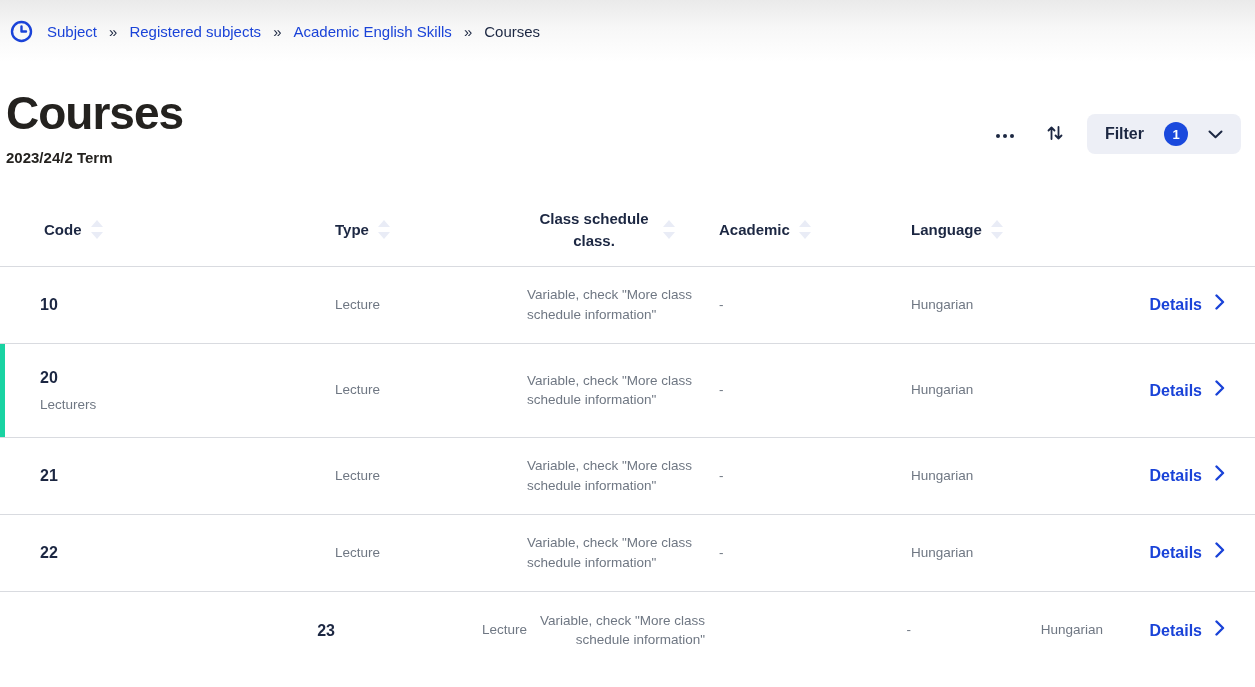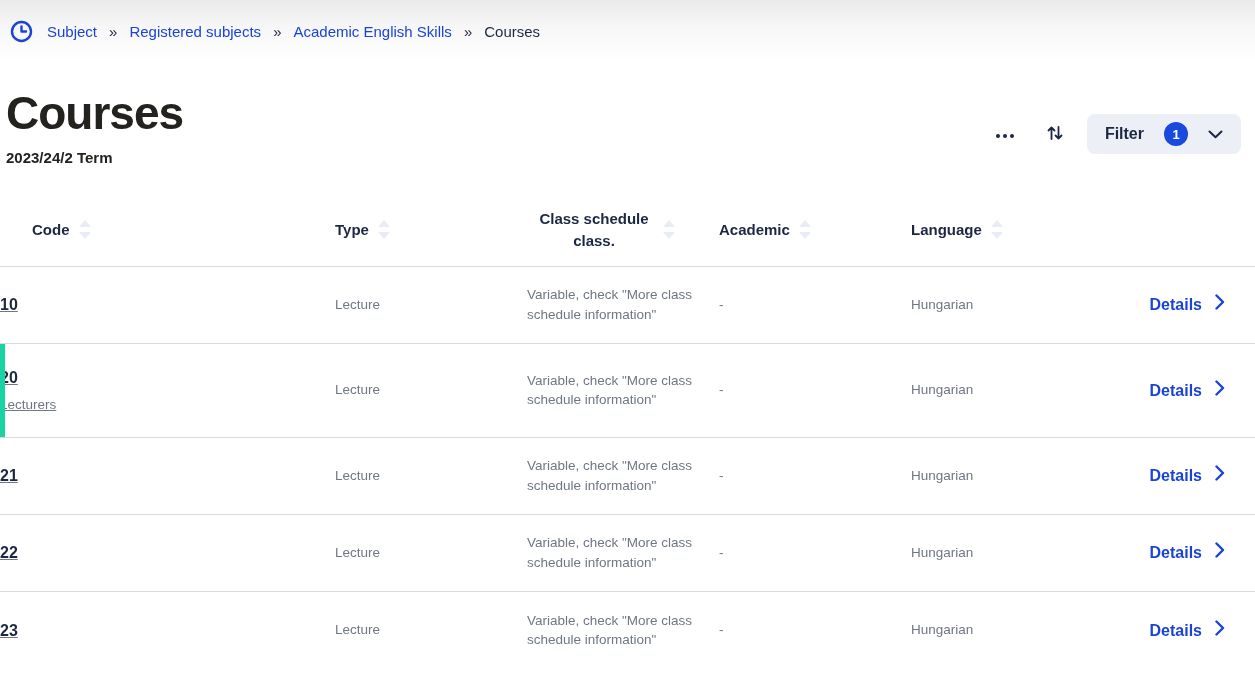--- a/index.html
+++ b/index.html
@@ -59,31 +59,31 @@
     display:grid;
     grid-template-columns:335px 192px 192px 192px 192px minmax(0,1fr);
     align-items:center;
   }
   .thead{min-height:73px;border-bottom:1px solid var(--separator);}
   .th{
     display:flex;align-items:center;gap:8px;
     font-size:15px;font-weight:bold;color:var(--dark-navy);
     cursor:pointer;
   }
-  .th-code{padding-left:32px;}
+  .th-code{padding-left:44px;}
   .th-schedule{justify-content:center;padding-right:36px;}
   .th-schedule .th-label{max-width:120px;text-align:center;line-height:1.45;}
   .sort-glyph{flex:0 0 auto;display:flex;}
   .trow{position:relative;min-height:77px;border-bottom:1px solid var(--separator);background:#fff;}
-  .trow:last-child{border-bottom:none;}
+  .trow:last-child{border-bottom:none;text-align:right;}
   .trow.registered{min-height:94px;}
   .indicator{position:absolute;left:0;top:0;bottom:0;width:5px;background:var(--registered-green);display:none;}
   .trow.registered .indicator{display:block;}
   .cell{font-size:13.5px;color:var(--gray-text);line-height:1.45;}
-  .code-cell{display:flex;flex-direction:column;gap:6px;text-decoration:underline;}
+  .code-cell{padding-left:40px;display:flex;flex-direction:column;gap:6px;}
   .code{font-size:16px;font-weight:bold;color:var(--dark-navy);}
   .status:empty{display:none;}
   .schedule{max-width:178px;}
   .details-cell{display:flex;justify-content:flex-end;align-items:center;padding-right:30px;}
   .details-link{
     display:flex;align-items:center;gap:13px;
     color:var(--link-blue);font-size:16px;font-weight:bold;text-decoration:none;cursor:pointer;
   }
 </style>
 </head>

